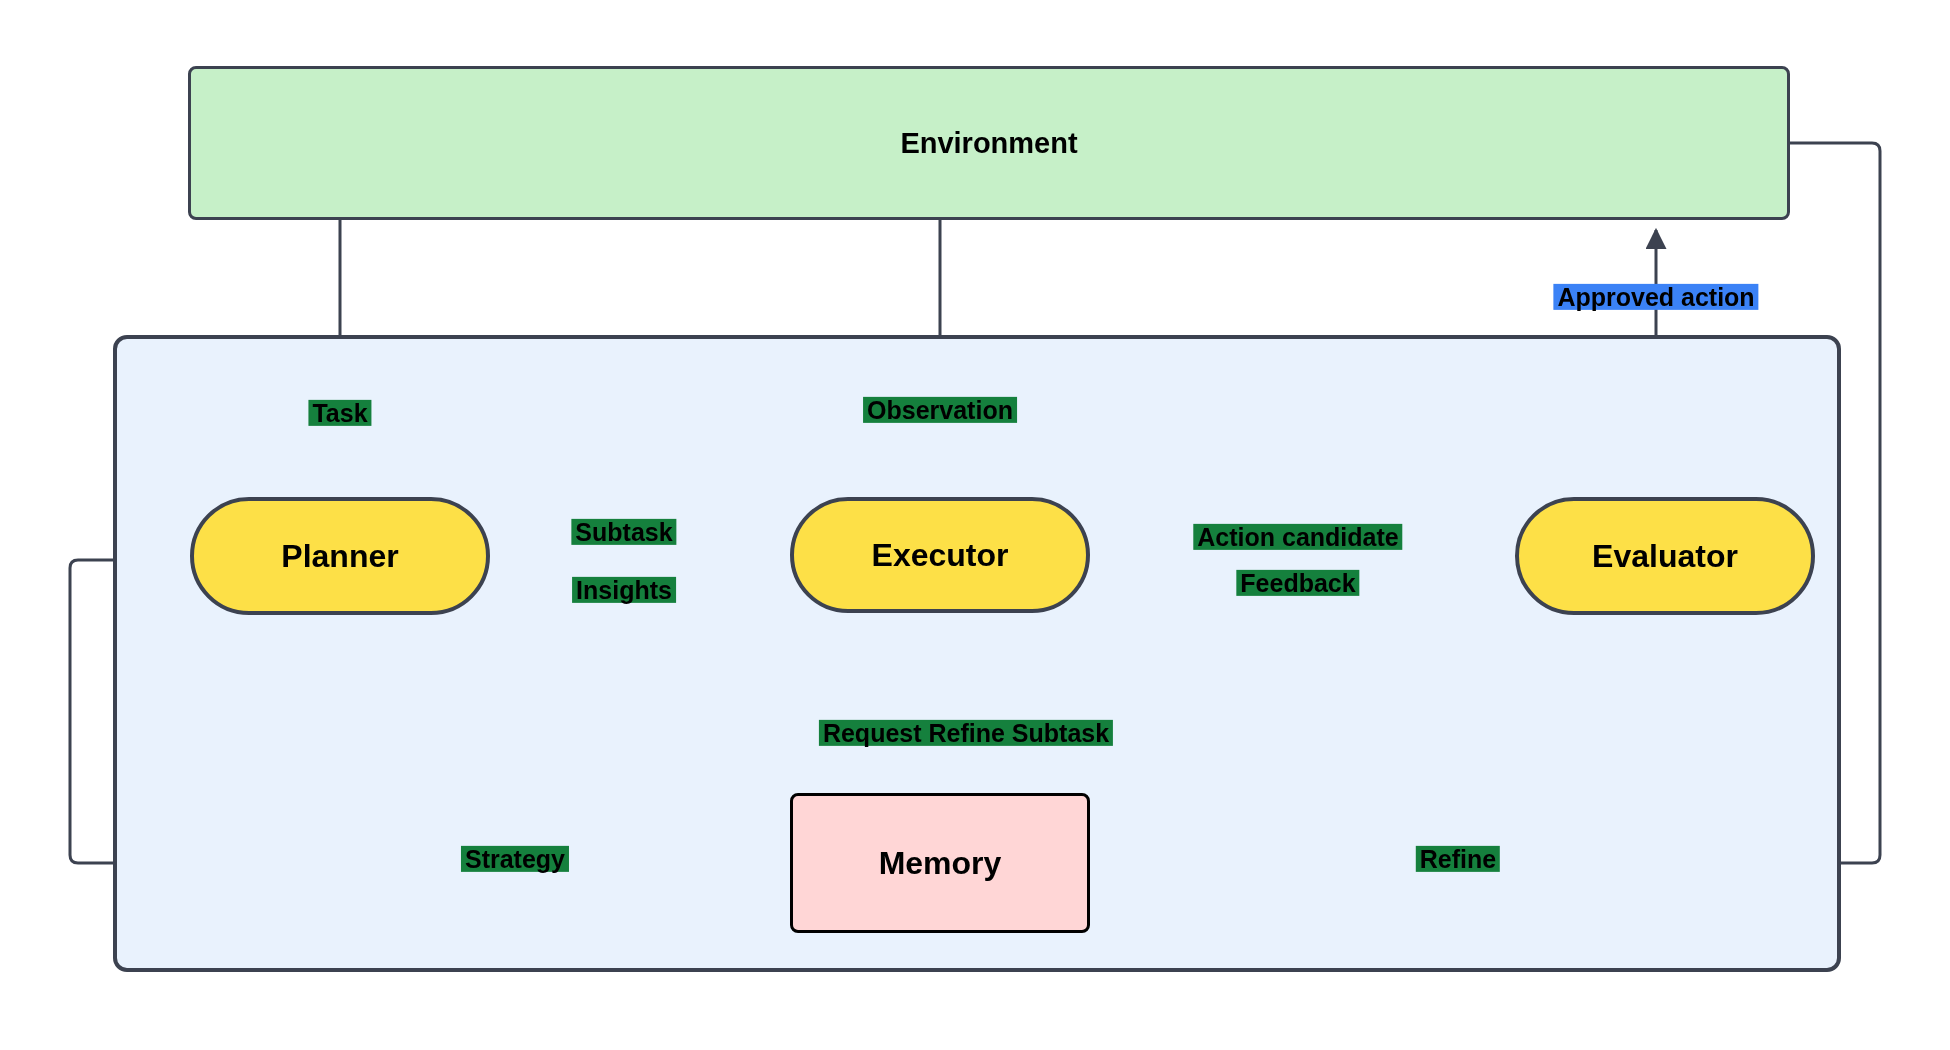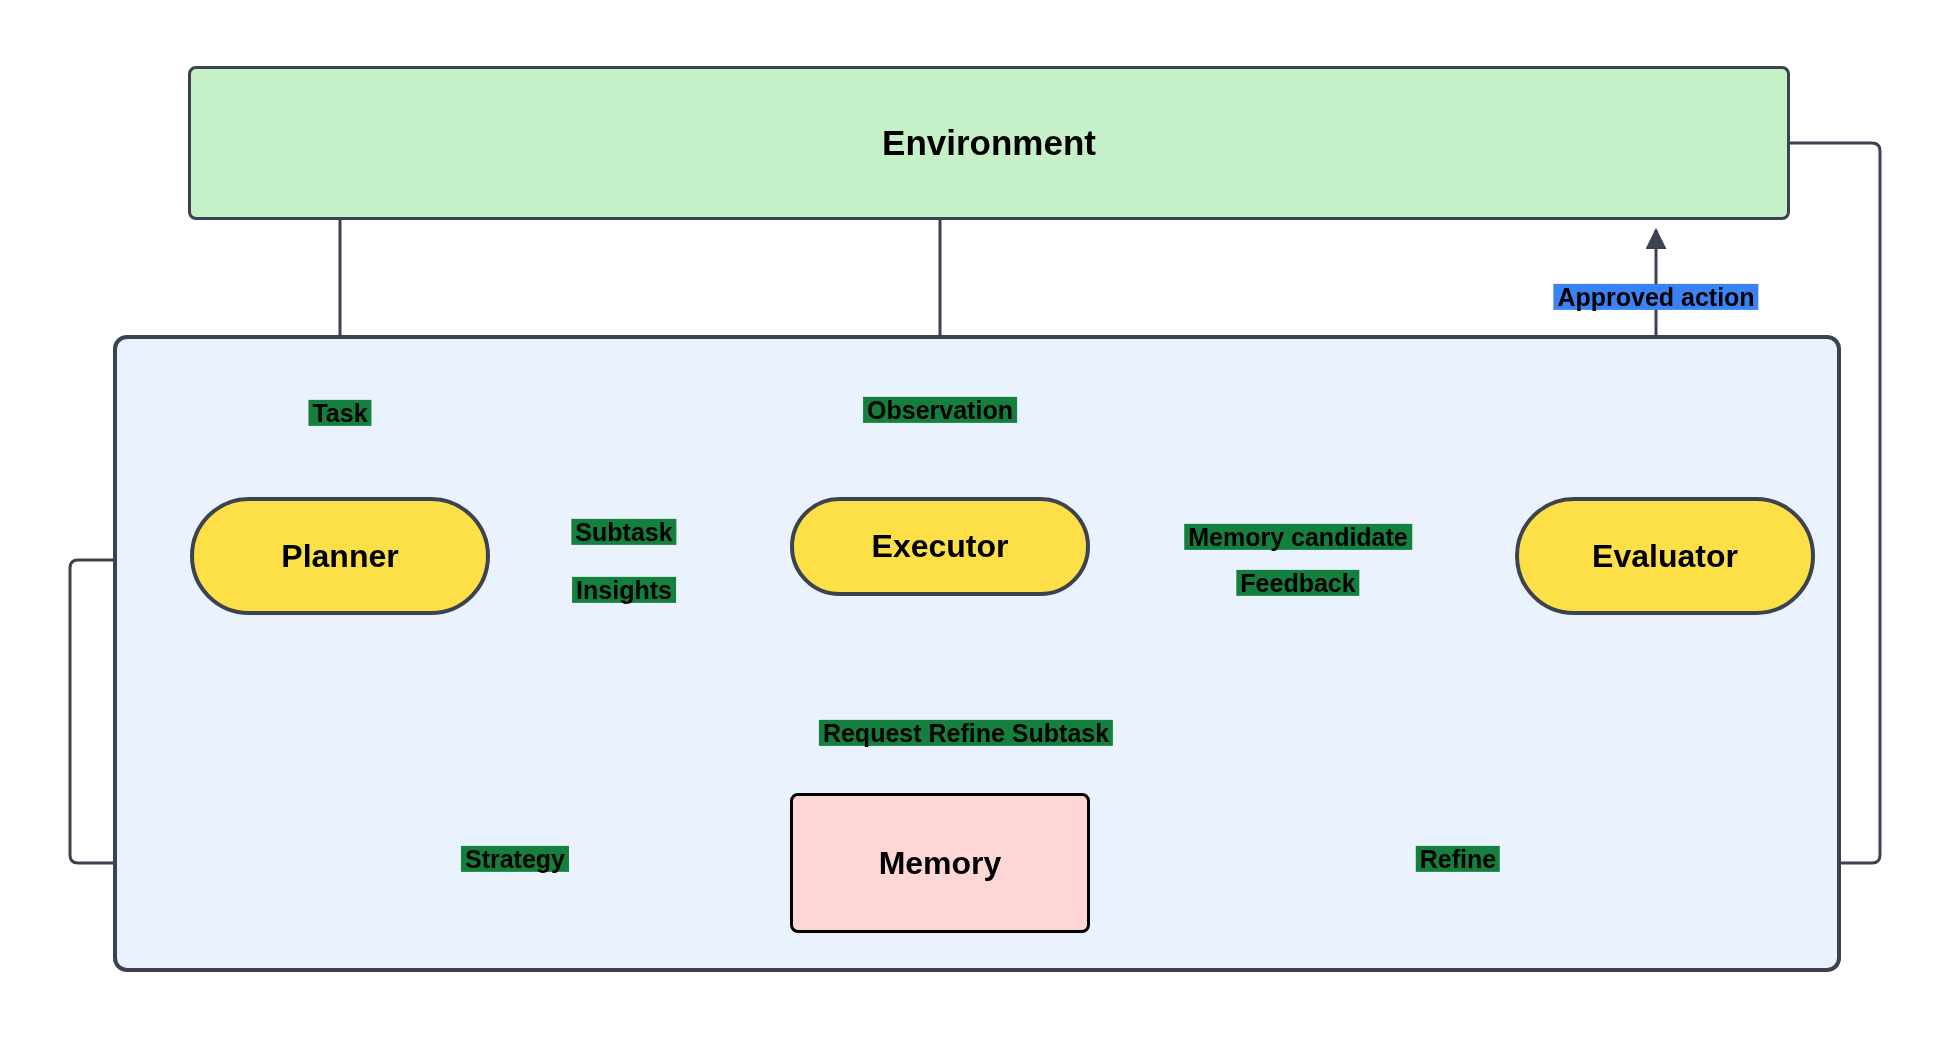--- a/index.html
+++ b/index.html
@@ -37,41 +37,41 @@
     white-space: nowrap;
   }
   .env-box {
     left: 188px;
     top: 66px;
     width: 1602px;
     height: 154px;
     background: #c6f0c8;
     border: 3px solid #3c4250;
     border-radius: 8px;
-    font-size: 35px;
+    font-size: 29px;
   }
   .group-box {
     position: absolute;
     left: 113px;
     top: 335px;
     width: 1728px;
     height: 637px;
     background: #e9f2fd;
     border: 4px solid #3c4250;
     border-radius: 14px;
     box-sizing: border-box;
   }
   .agent {
     background: #fde047;
     border: 4px solid #3c4250;
     border-radius: 90px;
     font-size: 32px;
   }
   .planner-node  { left: 190px;  top: 497px; width: 300px; height: 118px; }
-  .executor-node { left: 790px;  top: 497px; width: 300px; height: 99px; }
+  .executor-node { left: 790px;  top: 497px; width: 300px; height: 116px; }
   .evaluator-node{ left: 1515px; top: 497px; width: 300px; height: 118px; }
   .memory-node {
     left: 790px;
     top: 793px;
     width: 300px;
     height: 140px;
     background: #ffd6d6;
     border: 3px solid #000000;
     border-radius: 8px;
     font-size: 32px;
@@ -153,21 +153,21 @@
   </div>
 
   <div class="edge-label on-line" style="left:340px; top:413px;">Task</div>
 
   <div class="edge-label on-line" style="left:940px; top:410px;">Observation</div>
 
   <div class="edge-label on-line" style="left:624px; top:532px;">Subtask</div>
 
   <div class="edge-label on-line" style="left:624px; top:590px;">Insights</div>
 
-  <div class="edge-label on-line" style="left:1298px; top:537px;">Memory candidate</div>
+  <div class="edge-label on-line" style="left:1298px; top:537px;">Action candidate</div>
 
   <div class="edge-label on-line" style="left:1298px; top:583px;">Feedback</div>
 
   <div class="edge-label on-white" style="left:1656px; top:297px;">Approved action</div>
 
   <div class="edge-label on-line" style="left:966px; top:733px;">Request Refine Subtask</div>
 
   <div class="edge-label on-line" style="left:1458px; top:859px;">Refine</div>
 
   <div class="edge-label on-line" style="left:515px; top:859px;">Strategy</div>

